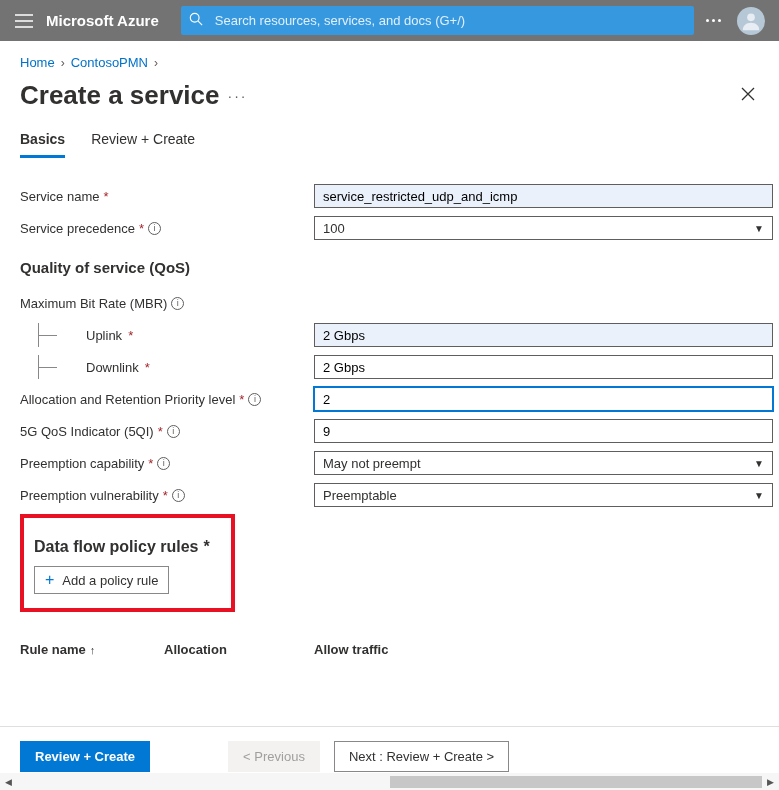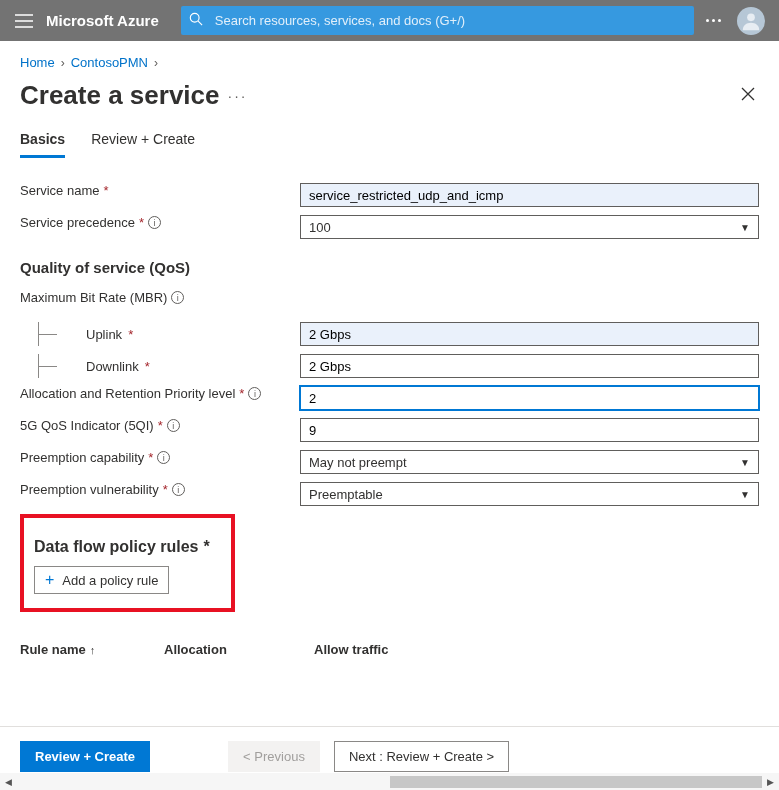--- a/index.html
+++ b/index.html
@@ -24,26 +24,26 @@
 
   .title-row { display:flex; align-items:center; justify-content:space-between; margin-bottom:20px;}
   .title { font-size:26px; font-weight:600; }
   .title-dots { color:#605e5c; margin-left:8px; letter-spacing:2px; font-size:14px; cursor:pointer;}
   .close-x { font-size:18px; color:#323130; cursor:pointer; padding:4px; }
 
   .tabs { display:flex; gap:26px; border-bottom:1px solid #edebec00; margin-bottom:24px;}
   .tab { font-size:14px; padding:0 0 8px 0; cursor:pointer; color:#323130; border-bottom:3px solid transparent;}
   .tab.active { font-weight:600; border-bottom:3px solid #0078d4; }
 
-  .form-row { display:flex; align-items:flex-start; margin-bottom:6px; min-height:26px;}
+  .form-row { display:flex; align-items:center; margin-bottom:6px; min-height:26px;}
   .form-label { width:280px; font-size:13px; display:flex; align-items:center; gap:4px;}
   .form-label .req { color:#a4262c; }
   .info-icon { display:inline-flex; align-items:center; justify-content:center; width:13px; height:13px; border:1px solid #605e5c; border-radius:50%; font-size:9px; color:#605e5c; cursor:pointer;}
   .form-control { flex:1; }
-  .ctl { width:100%; height:24px; border:1px solid #605e5c; padding:0 8px; font-size:13px; font-family:inherit; background:#fff;}
+  .ctl { width:100%; height:24px; border:1px solid #605e5c; padding:0 8px; font-size:13px; font-family:inherit; background:#fff;margin-left:14px;}
   .ctl.highlight { background:#eaf1fb; }
   .ctl.focus { border:1px solid #0078d4; outline:1px solid #0078d4; }
   .select { display:flex; align-items:center; justify-content:space-between; cursor:pointer;}
   .chevron { font-size:10px; color:#323130; }
 
   .section-heading { font-size:15px; font-weight:700; margin:18px 0 14px 0;}
 
   .indent-wrap { display:flex; align-items:center; }
   .tree-branch { width:44px; height:24px; position:relative; border-left:1px solid #8a8886; margin-left:18px;}
   .tree-branch::after { content:""; position:absolute; top:12px; left:0; width:18px; border-top:1px solid #8a8886;}

